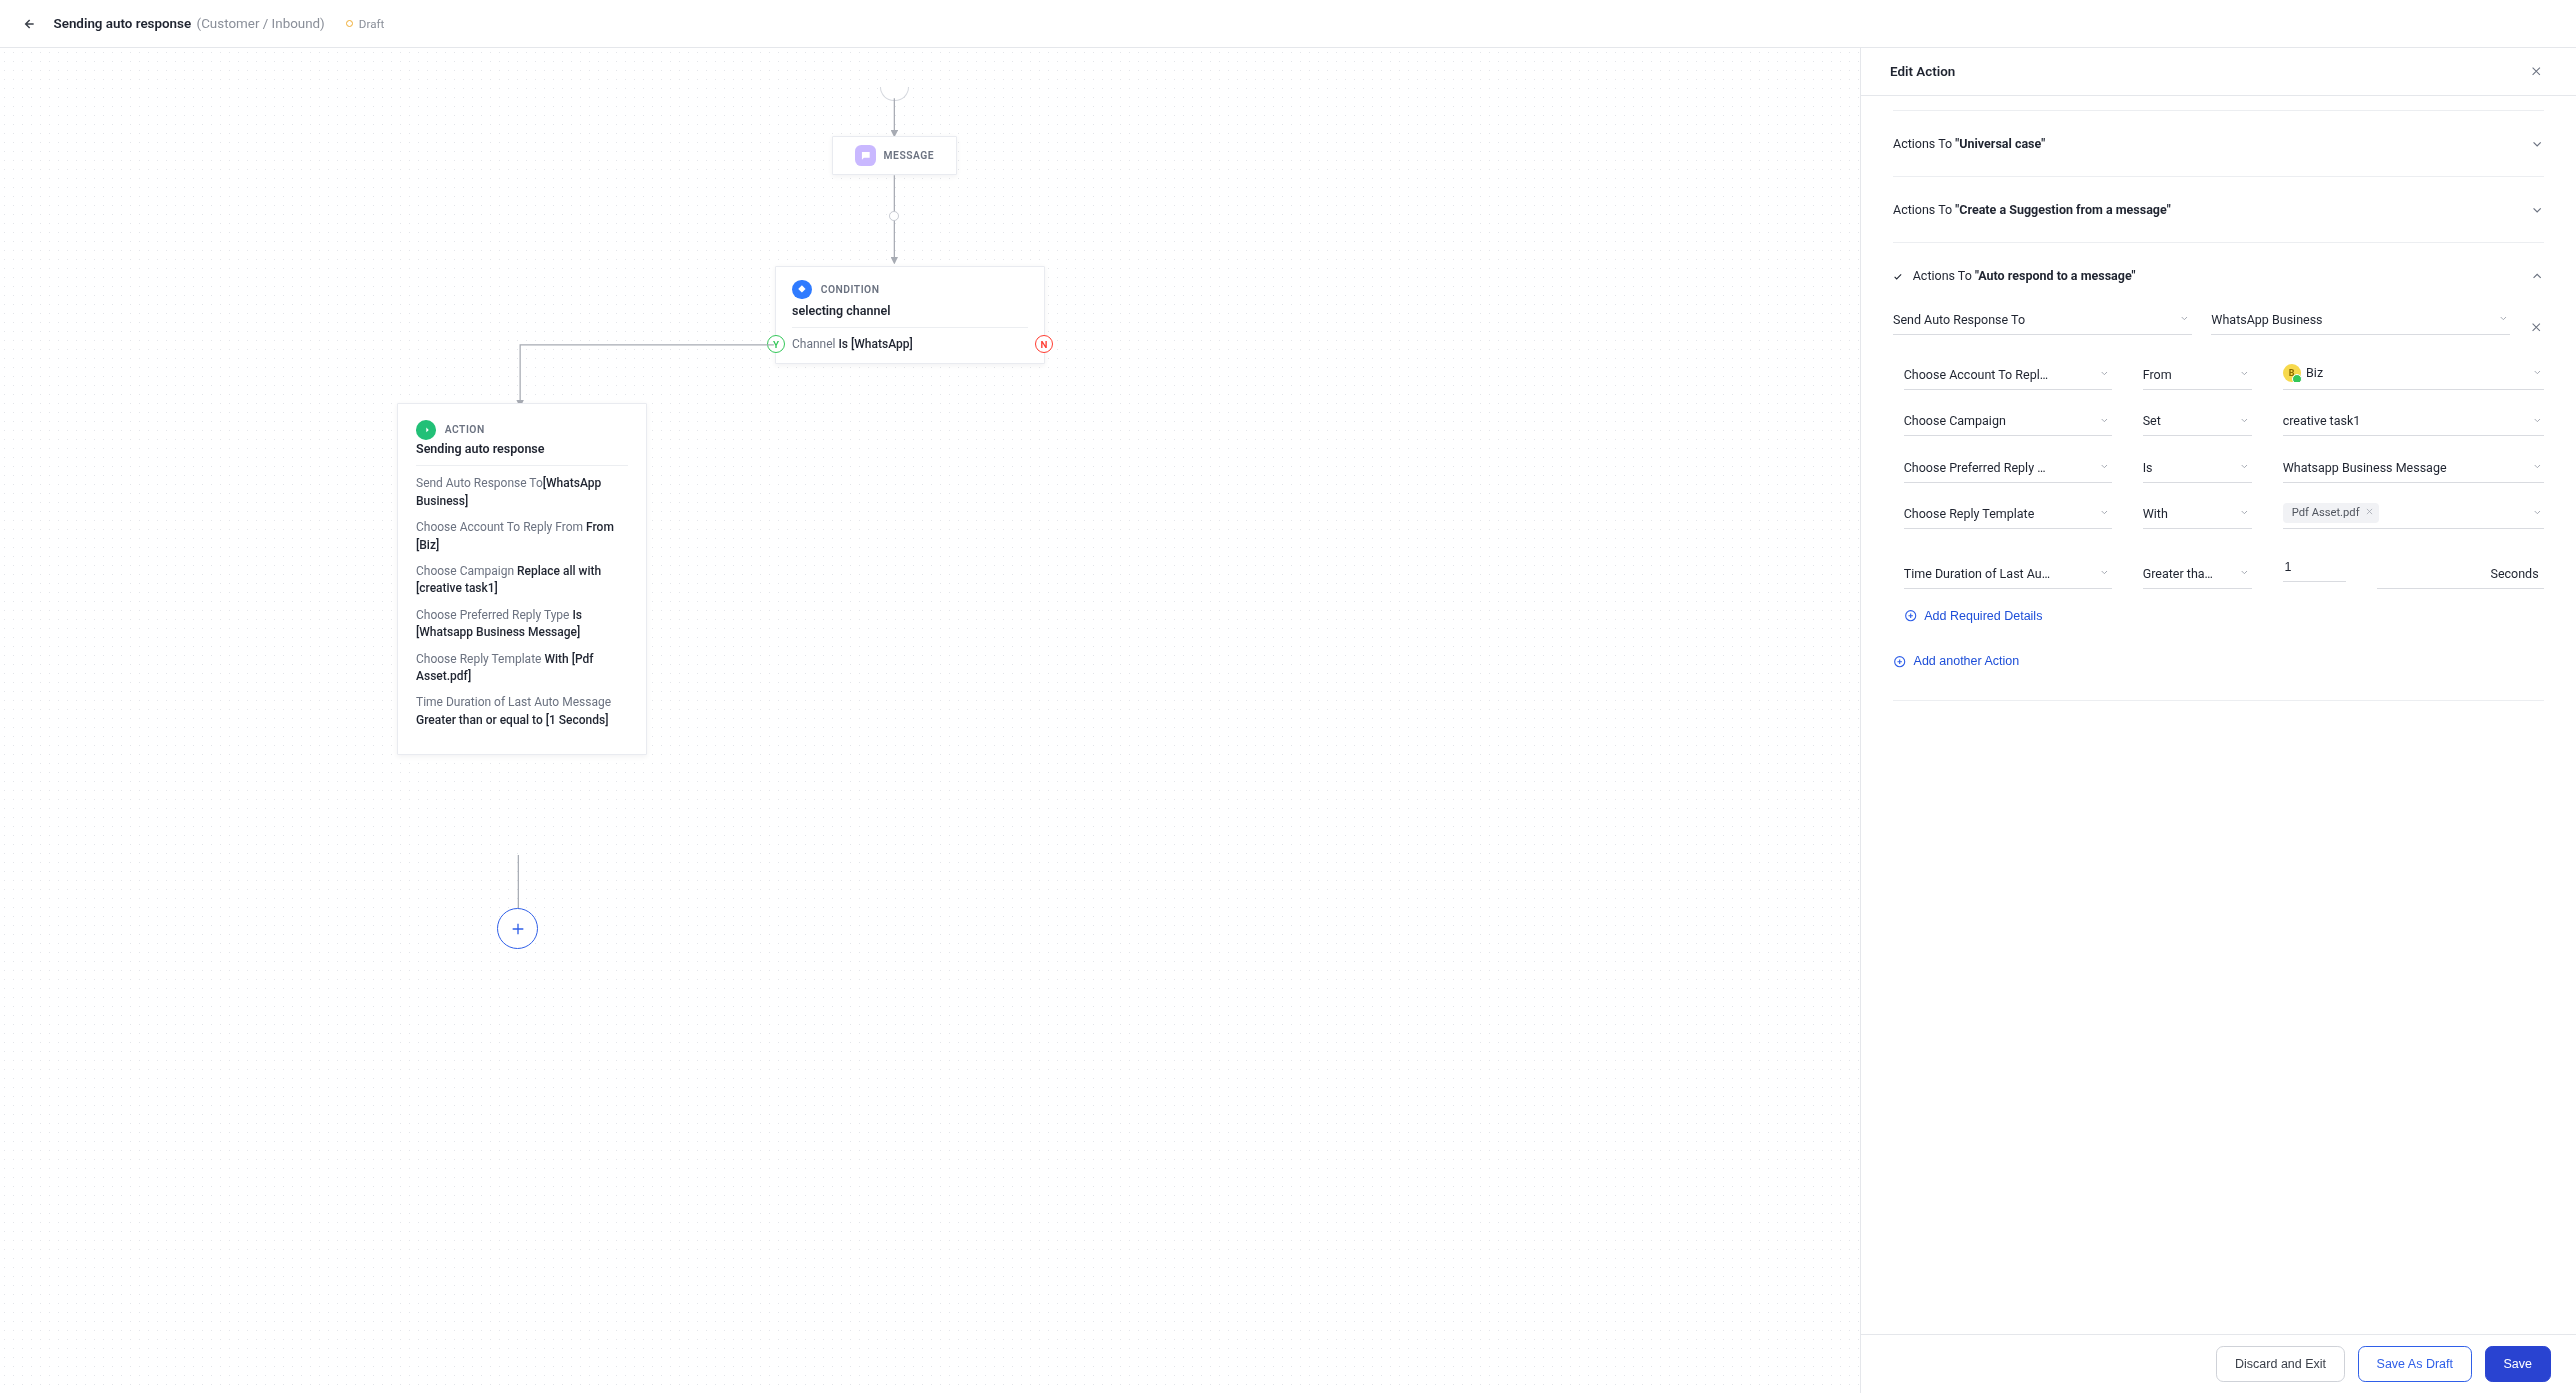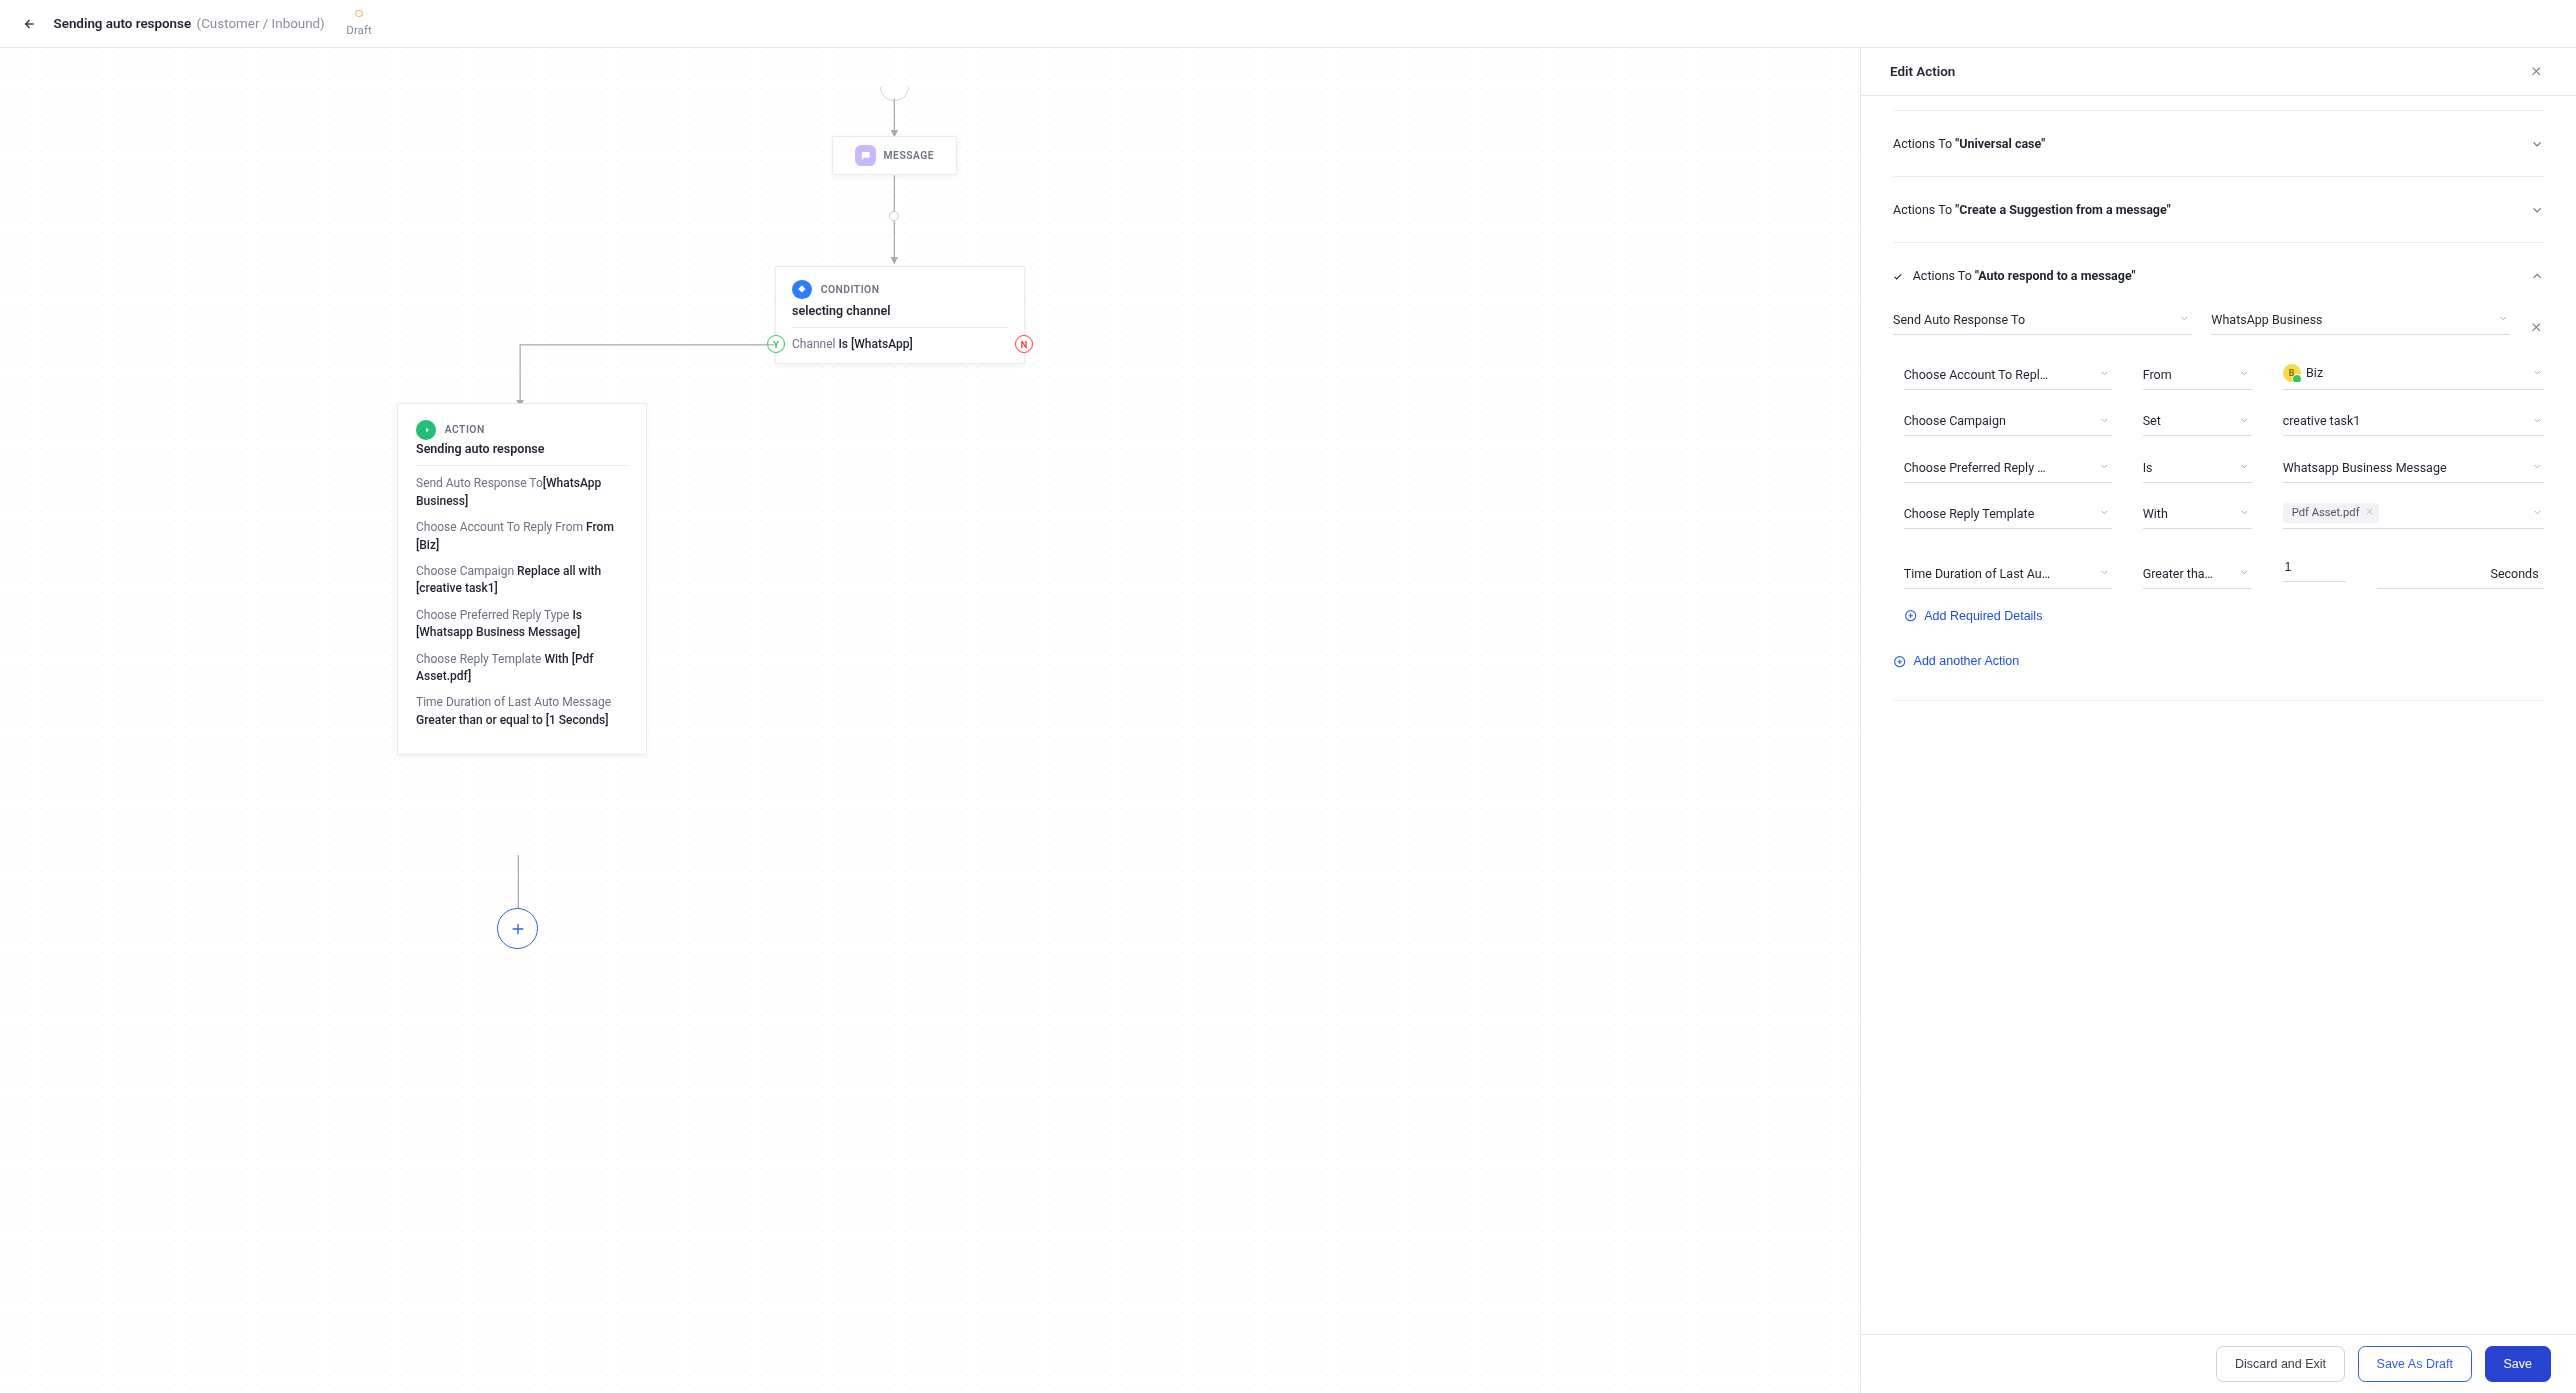--- a/index.html
+++ b/index.html
@@ -6,36 +6,36 @@
   html, body { height: 100%; font-family: -apple-system, BlinkMacSystemFont, "Segoe UI", Roboto, sans-serif; font-size: 12.5px; color: #1f2430; }
   body { display: flex; flex-direction: column; }
 
   
   .topbar { height: 48px; border-bottom: 0.9px solid #e5e7eb; display: flex; align-items: center; padding: 0 16px; gap: 12.5px; flex: 0 0 auto; background: #fff; }
   .back-btn { width: 25px; height: 25px; display:flex; align-items:center; justify-content:center; cursor:pointer; border:none; background:none; }
   .back-btn svg { width: 16px; height: 16px; }
   .title-group { display:flex; align-items:center; gap:5.4px; }
   .title-main { font-weight: 600; font-size: 13.4px; color: #1f2430; }
   .title-sub { color: #8a8f99; font-size: 13.4px; }
-  .status-chip { display:flex; align-items:center; gap:5.4px; margin-left: 9px; color:#8a8f99; font-size:11.6px;flex-direction:column; }
+  .status-chip { display:flex; align-items:center; gap:5.4px; margin-left: 9px; color:#8a8f99; font-size:11.6px; }
   .status-dot { width:7.2px; height:7.2px; border:1.3px solid #f0ad33; border-radius:50%; }
 
   
   .main { flex:1; display:flex; overflow:hidden; }
   .canvas { flex:1; position:relative; overflow:hidden; background:#fff; background-image: radial-gradient(#e3e5e9 0.9px, transparent 0.9px); background-size: 9px 9px; }
   .panel { width: 716px; flex: 0 0 auto; border-left: 0.9px solid #e5e7eb; display:flex; flex-direction:column; background:#fff; }
 
   
   .node { position:absolute; background:#fff; border:0.9px solid #e9ebf0; border-radius:1px; box-shadow: 0 1.8px 5.4px rgba(20,20,40,0.05); }
   .node-msg { top: 88px; left: 832px; width: 125px; height: 39px; display:flex; align-items:center; justify-content:center; gap:7.2px; }
   .node-msg .icon-wrap { width:21.5px; height:21.5px; border-radius:6.3px; background:#c9b8ff; display:flex; align-items:center; justify-content:center; }
   .node-msg .icon-wrap svg { width:11.6px; height:11.6px; }
   .node-label { font-size: 10.3px; letter-spacing: 0.5px; color: #6b7280; font-weight: 600; }
 
-  .node-cond { top: 218px; left: 775px; width: 250px; padding: 12.5px 16px; }
+  .node-cond { top: 218px; left: 775px; width: 270px; padding: 12.5px 16px; }
   .node-cond .hdr { display:flex; align-items:center; gap:9px; }
   .node-cond .icon-wrap { width:19.7px; height:19.7px; border-radius:50%; background:#2f7bff; display:flex; align-items:center; justify-content:center; }
   .node-cond .icon-wrap svg { width:9.8px; height:9.8px; fill:#fff; }
   .node-cond .ntitle { font-size: 12.5px; font-weight: 600; color: #1f2430; margin-top:3.6px; }
   .node-cond .divider { height:0.9px; background:#eceef1; margin:9px 0; }
   .node-cond .body { font-size: 12px; color:#6b7280; }
   .node-cond .body b { color:#1f2430; font-weight:500; }
 
   .badge-y, .badge-n { position:absolute; width:18px; height:18px; border-radius:50%; background:#fff; display:flex; align-items:center; justify-content:center; font-size:9.8px; font-weight:600; }
   .badge-y { border:1.3px solid #34c759; color:#34c759; left:-9px; top:68px; }

